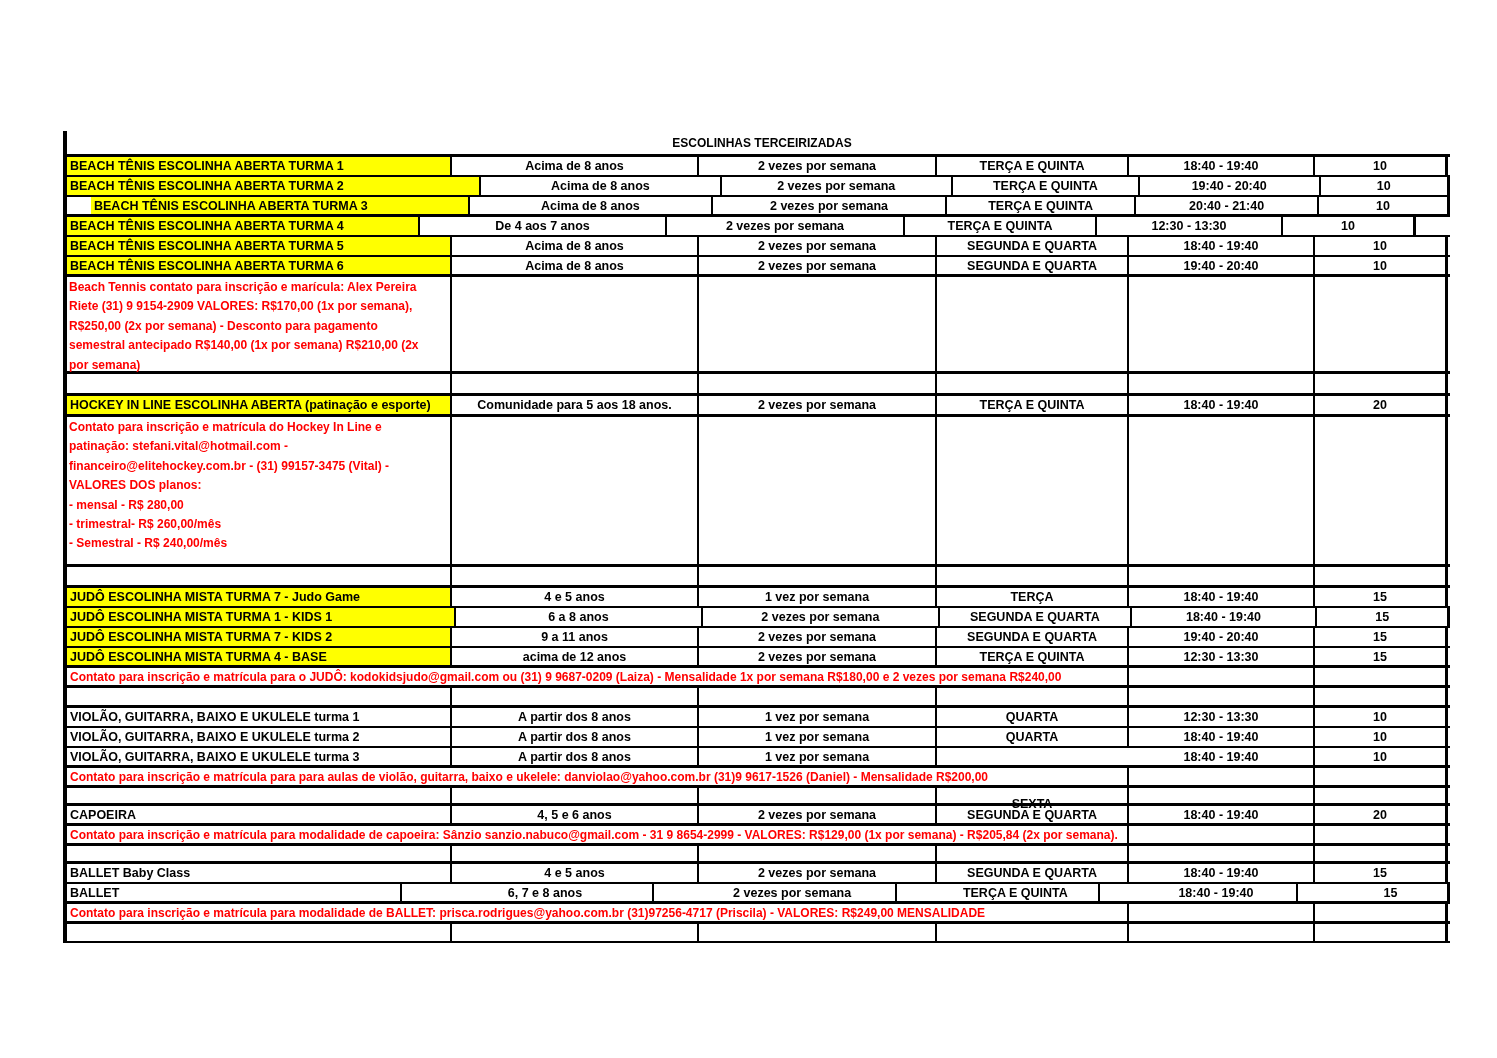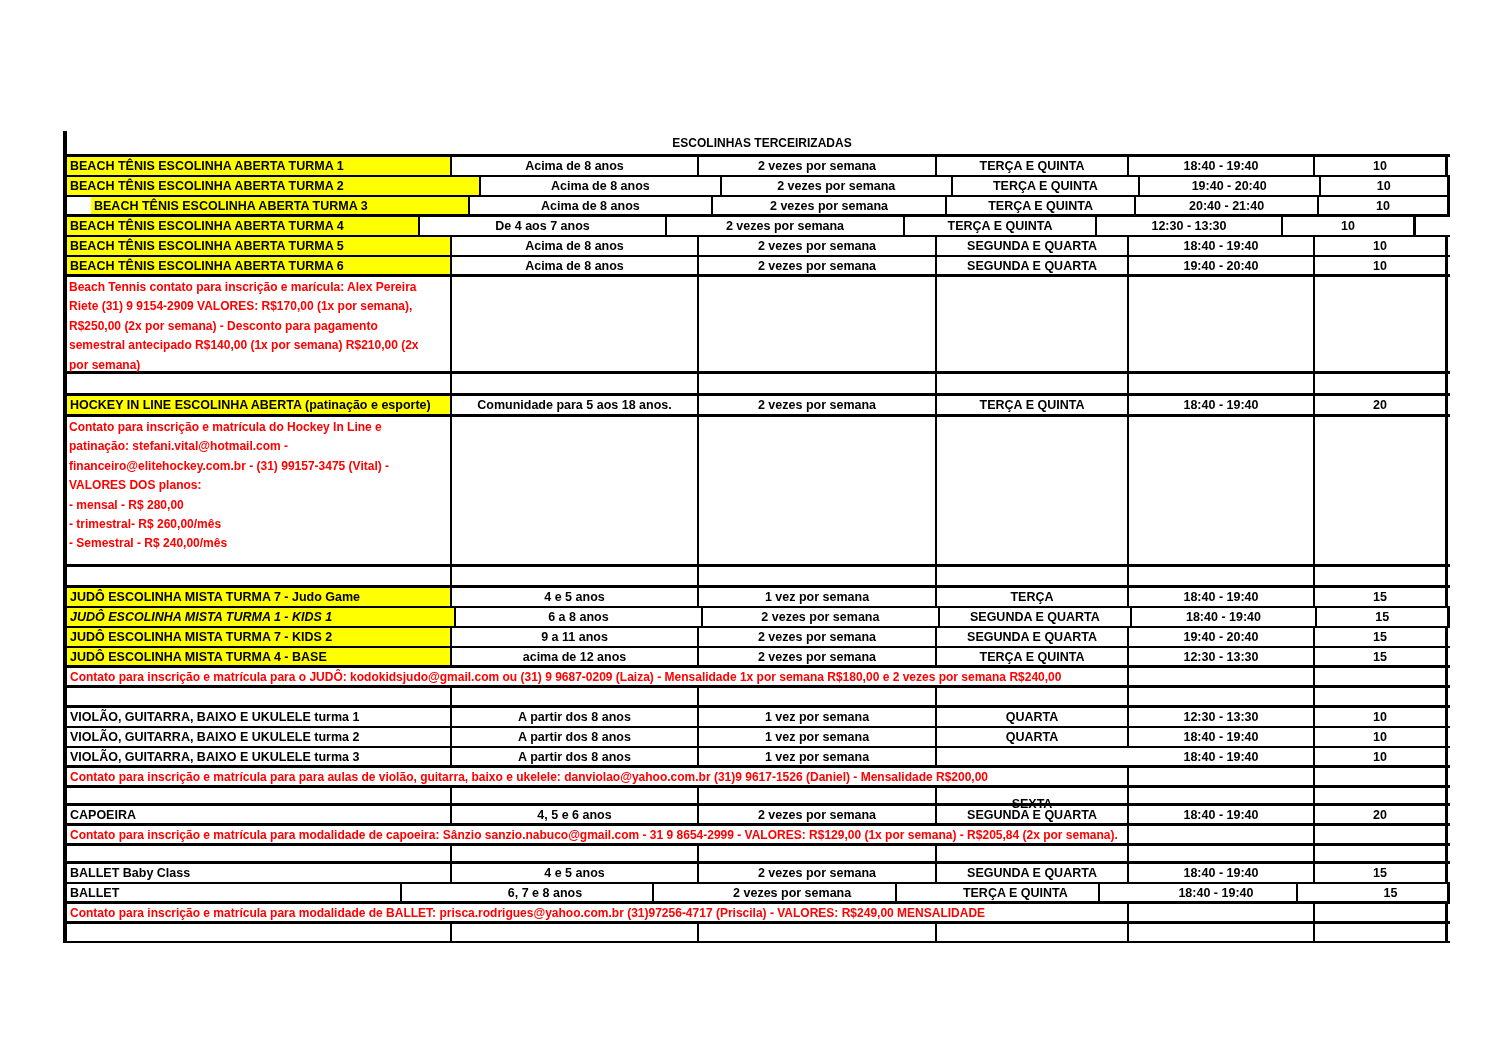--- a/index.html
+++ b/index.html
@@ -140,21 +140,21 @@
         </div>
         <div class="row" style="height: 20px;">
           <div class="cell name yellow" style="width: 385px;">JUDÔ ESCOLINHA MISTA TURMA 7 - Judo Game</div>
           <div class="cell c" style="width: 247px;">4 e 5 anos</div>
           <div class="cell c" style="width: 238px;">1 vez por semana</div>
           <div class="cell c" style="width: 192px;">TERÇA</div>
           <div class="cell c" style="width: 186px;">18:40 - 19:40</div>
           <div class="cell c" style="width: 133px;">15</div>
         </div>
         <div class="row" style="height: 20px;">
-          <div class="cell name yellow" style="width: 390px; font-style: italic;">JUDÔ ESCOLINHA MISTA TURMA 1 - KIDS 1</div>
+          <div class="cell name yellow" style="width: 390px;">JUDÔ ESCOLINHA MISTA TURMA 1 - KIDS 1</div>
           <div class="cell c" style="width: 247px;">6 a 8 anos</div>
           <div class="cell c" style="width: 238px;">2 vezes por semana</div>
           <div class="cell c" style="width: 192px;">SEGUNDA E QUARTA</div>
           <div class="cell c" style="width: 186px;">18:40 - 19:40</div>
           <div class="cell c" style="width: 133px;">15</div>
         </div>
         <div class="row" style="height: 20px;">
           <div class="cell name yellow" style="width: 385px;">JUDÔ ESCOLINHA MISTA TURMA 7 - KIDS 2</div>
           <div class="cell c" style="width: 247px;">9 a 11 anos</div>
           <div class="cell c" style="width: 238px;">2 vezes por semana</div>

